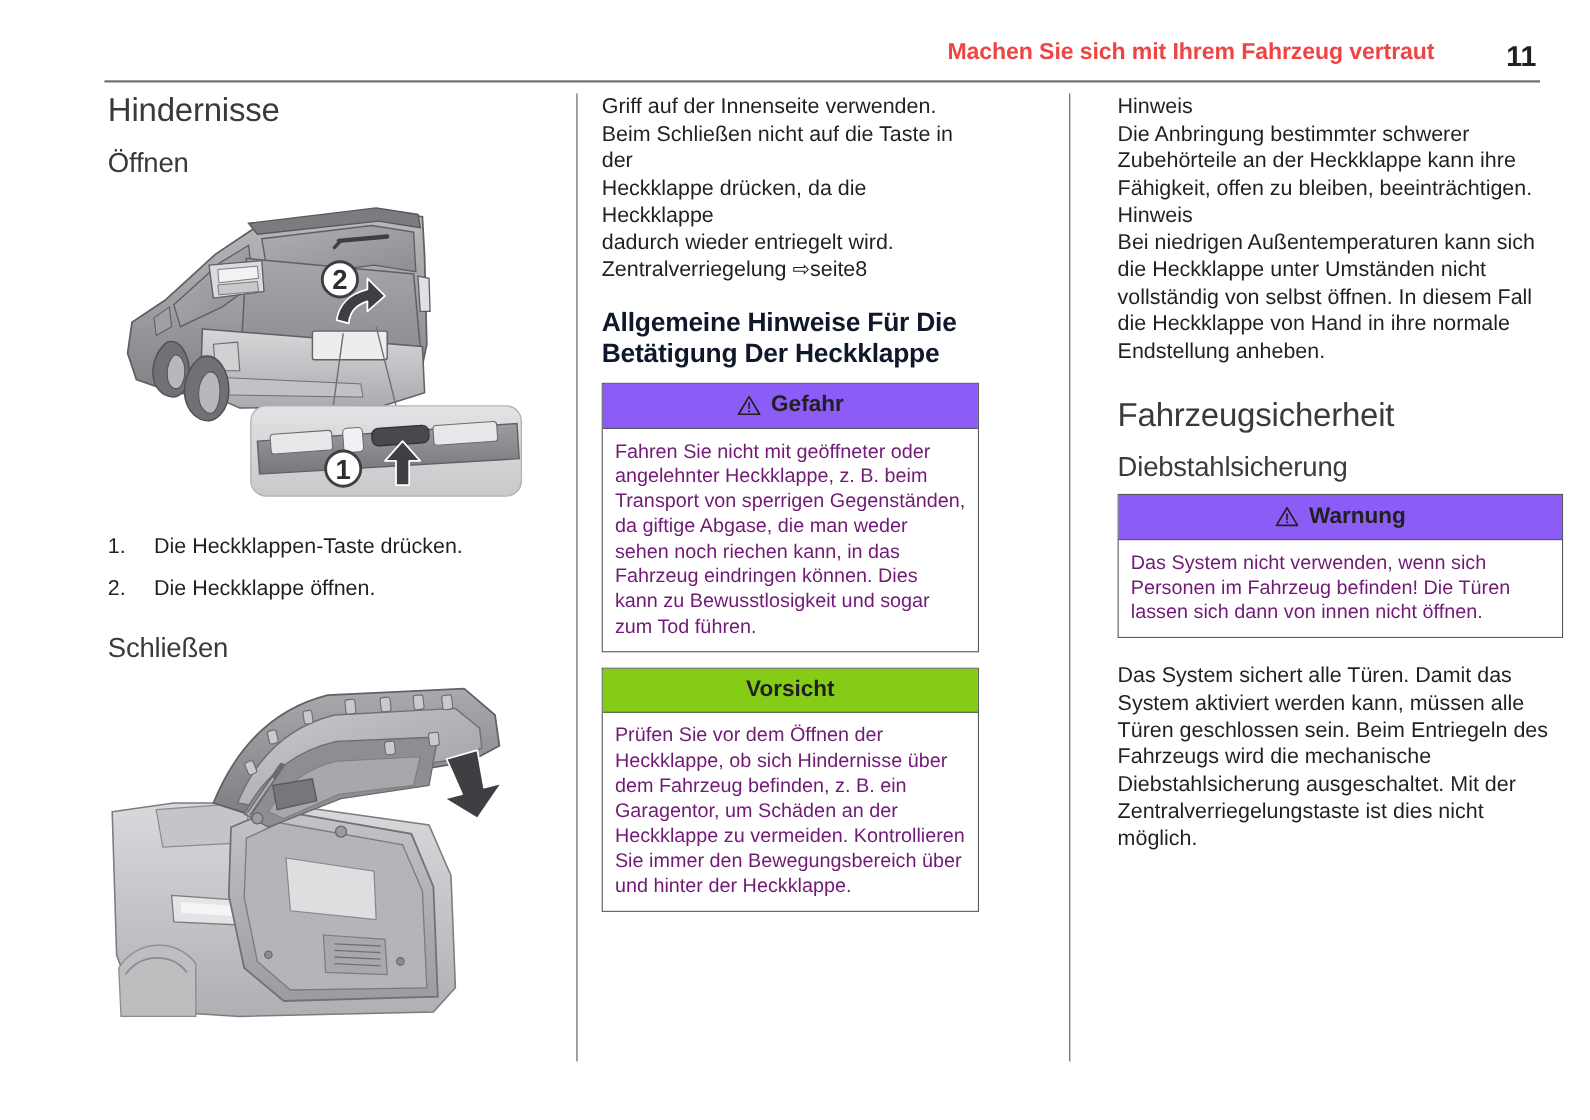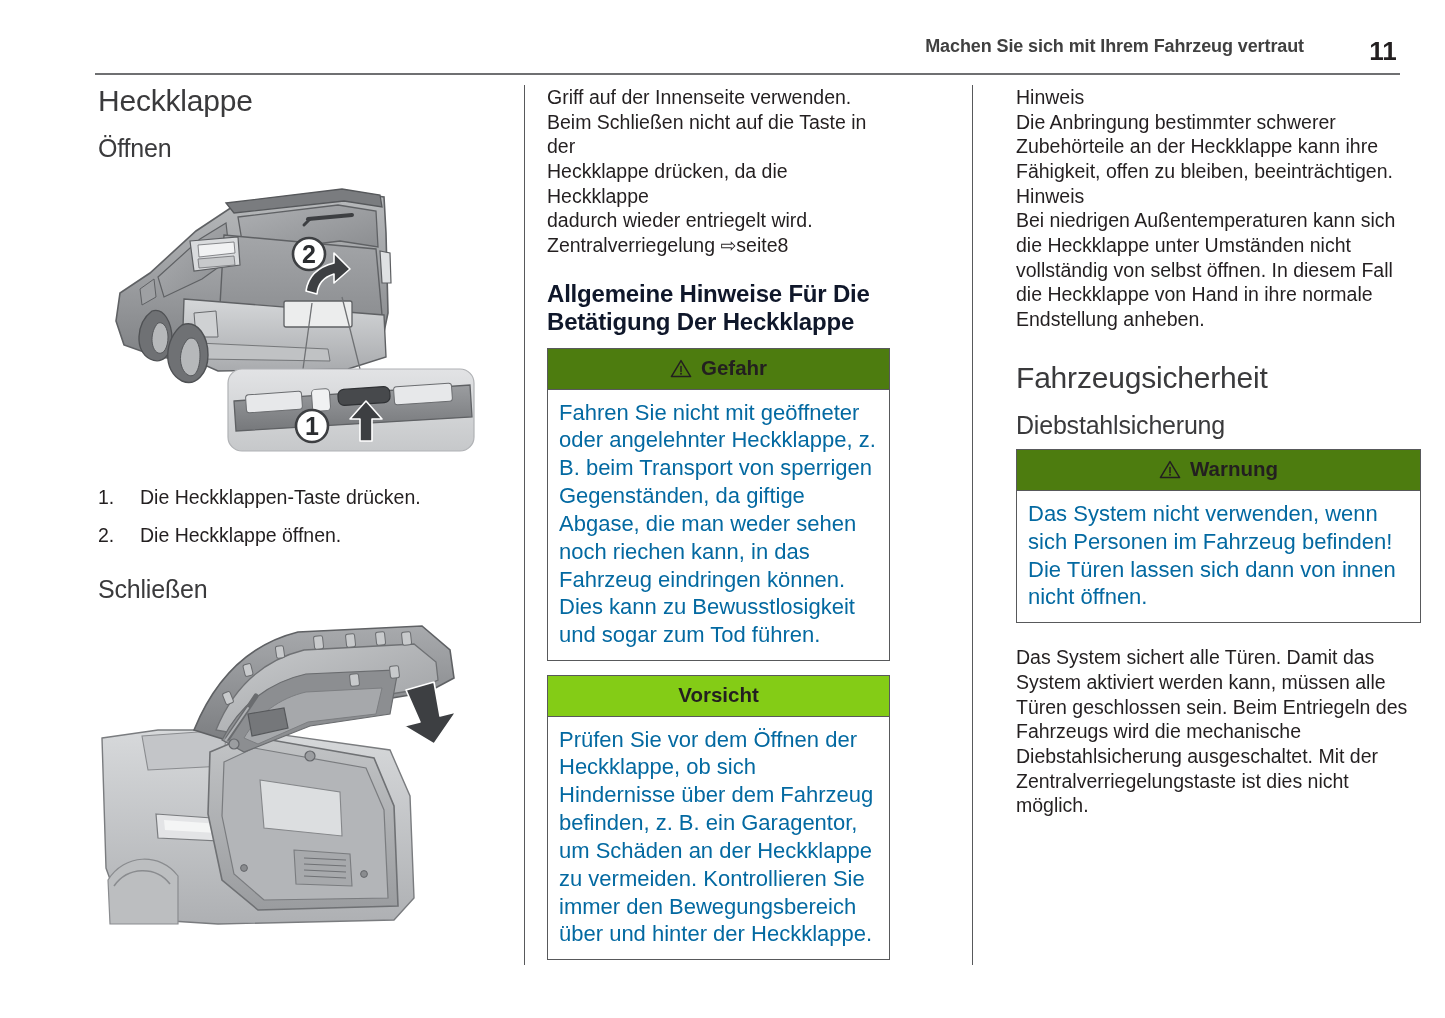--- a/index.html
+++ b/index.html
@@ -25,23 +25,23 @@
     position: absolute;
     left: 95px;
     top: 36px;
     width: 1305px;
     height: 38px;
     display: flex;
     align-items: flex-start;
     justify-content: flex-end;
   }
   .header-title {
-    font-size: 18px;
+    font-size: 21px;
     font-weight: bold;
-    color: #404040;
+    color: #ef4444;
     letter-spacing: -0.1px;
     white-space: nowrap;
   }
   .header-pageno {
     font-size: 26px;
     font-weight: bold;
     color: #231f20;
     margin-left: 62px;
     min-width: 34px;
     text-align: center;
@@ -153,32 +153,32 @@
     font-weight: bold;
     padding: 9px 6px 10px 6px;
     color: #231f20;
     display: flex;
     align-items: center;
     justify-content: center;
     gap: 9px;
     line-height: 1;
   }
   .alert-head.shaded {
-    background: #4d7c0f;
+    background: #8b5cf6;
     border-bottom: 1.5px solid #58595b;
   }
   .alert-head.plain {
     background: #84cc16;
     border-bottom: 1.5px solid #58595b;
   }
   .alert-body {
     padding: 9px 11px 11px 11px;
-    font-size: 22px;
+    font-size: 18px;
     line-height: 1.265;
-    color: #0369a1;
+    color: #701a75;
   }
   .warn-tri { display: block; }
 
   
   .figure { position: relative; }
   .figure svg { display: block; }
 
   .xref-arrow { font-size: 19px; }
 </style>
 </head>
@@ -192,21 +192,21 @@
   </div>
   <div class="header-rule"></div>
 
   <div class="columns">
 
     <div class="divider divider-1"></div>
     <div class="divider divider-2"></div>
 
     <div class="col col-left">
 
-      <h1 class="sec-title">Heckklappe</h1>
+      <h1 class="sec-title">Hindernisse</h1>
 
       <h2 class="sub-title tight">Öffnen</h2>
 
       <div class="figure">
         <svg width="390" height="290" viewBox="0 0 390 290" aria-hidden="true">
           <defs>
             <linearGradient id="bodyG" x1="0" y1="0" x2="0" y2="1">
               <stop offset="0%" stop-color="#b9bbbd"></stop>
               <stop offset="55%" stop-color="#9a9c9f"></stop>
               <stop offset="100%" stop-color="#7e8083"></stop>

